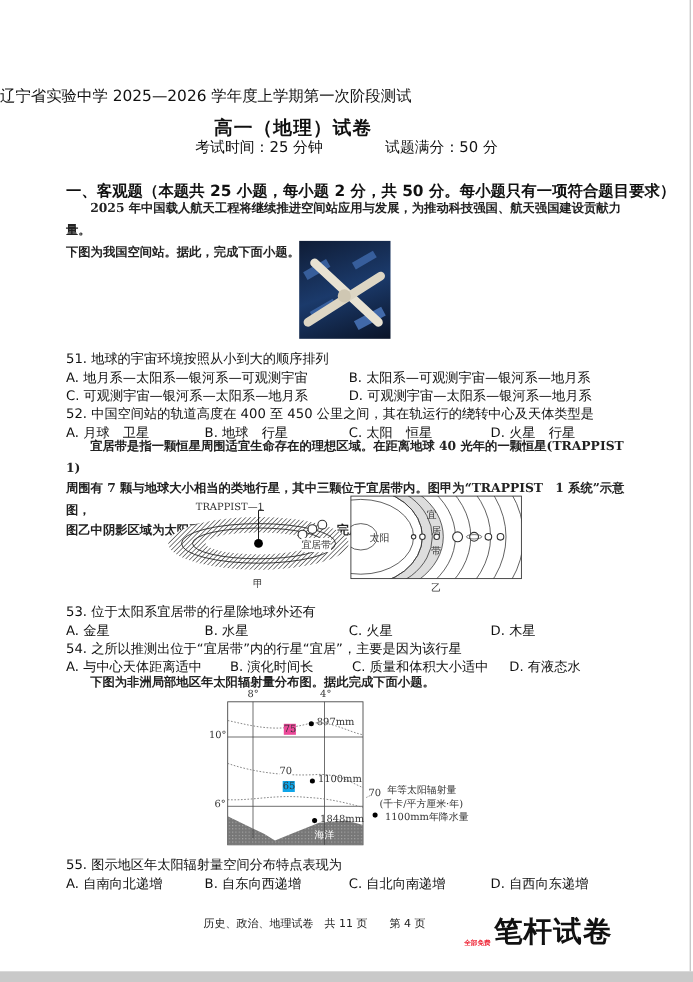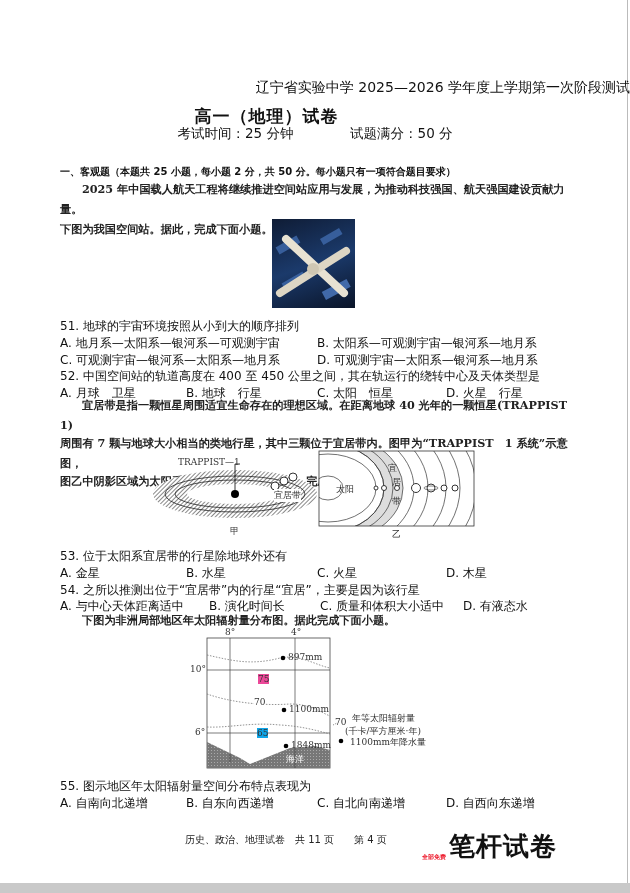--- a/index.html
+++ b/index.html
@@ -2,26 +2,26 @@
 <html><head>
 <meta charset="utf-8">
 <style>
   html, body { margin:0; padding:0; background:#fff; }
   body { width:630px; height:893px; position:relative; overflow:hidden; color:#111;
          font-family:"DejaVu Sans", "Liberation Sans", sans-serif; }
   .page { position:absolute; left:0; top:0; width:627px; height:883px; background:#fff;
           border-right:1px solid #bbb; }
   .bottom-bar { position:absolute; left:0; top:883px; width:630px; height:10px; background:#c9c9c9; }
   .abs { position:absolute; white-space:nowrap; }
-  .title1 { left:0; width:630px; top:79px; text-align:right; font-size:14px; }
+  .title1 { left:0; width:630px; top:79px; text-align:left; font-size:14px; }
   .title2 { left:0; width:533px; top:105px; text-align:center; font-size:17px; font-weight:bold;
             font-family:"DejaVu Serif", serif; letter-spacing:1px; }
   .title3 { left:0; width:630px; top:125px; text-align:center; font-size:13.5px; }
   .title3 span { display:inline-block; }
-  .sec { left:60px; top:165px; font-size:10px; font-weight:bold; }
+  .sec { left:60px; top:165px; font-size:14px; font-weight:bold; }
   .para { left:60px; width:520px; font-size:11.2px; font-family:"DejaVu Serif", serif; line-height:20px;
           white-space:normal; color:#222;font-weight:bold; }
   .para .ind { display:inline-block; width:22px; }
   .q { left:60px; font-size:12px; }
   .opt { font-size:12px; }
   .img-station { left:272px; top:219px; width:83px; height:89px;
                  background:linear-gradient(160deg,#0f1c35 0%,#1b3a6b 50%,#0a1428 100%); overflow:hidden; }
   .fig { position:absolute; }
   .cap { font-family:"DejaVu Serif", serif; font-size:9px; color:#333; }
   .footer { left:185px; top:833px; font-size:10px; color:#222; }
@@ -178,23 +178,23 @@
       <circle cx="93" cy="28" r="2.3" fill="#000"></circle>
       <circle cx="94" cy="80" r="2.3" fill="#000"></circle>
       <circle cx="96" cy="116" r="2.3" fill="#000"></circle>
       <path d="M143 95 L147 93" stroke="#777" stroke-dasharray="1.2 1.2" stroke-width="0.8"></path>
       <circle cx="151" cy="111" r="2.3" fill="#000"></circle>
     </svg>
     <div class="abs cap" style="left:35px;top:-3px">8°</div>
     <div class="abs cap" style="left:101px;top:-3px">4°</div>
     <div class="abs cap" style="left:0px;top:34px">10°</div>
     <div class="abs cap" style="left:5px;top:97px">6°</div>
-    <div class="abs cap" style="left:68px;top:44px;background:#ec4899">75</div>
+    <div class="abs cap" style="left:68px;top:28px;background:#ec4899">75</div>
     <div class="abs cap" style="left:64px;top:67px;background:#fff">70</div>
-    <div class="abs cap" style="left:67px;top:98px;background:#0ea5e9">65</div>
+    <div class="abs cap" style="left:67px;top:80px;background:#0ea5e9">65</div>
     <div class="abs cap" style="left:98px;top:22px">897mm</div>
     <div class="abs cap" style="left:99px;top:74px">1100mm</div>
     <div class="abs cap" style="left:101px;top:110px">1848mm</div>
     <div class="abs cap" style="left:96px;top:123px;color:#fff">海洋</div>
     <div class="abs cap" style="left:145px;top:87px">70</div>
     <div class="abs cap" style="left:162px;top:82px">年等太阳辐射量</div>
     <div class="abs cap" style="left:155px;top:95px">(千卡/平方厘米·年)</div>
     <div class="abs cap" style="left:160px;top:106px">1100mm年降水量</div>
   </div>
 

